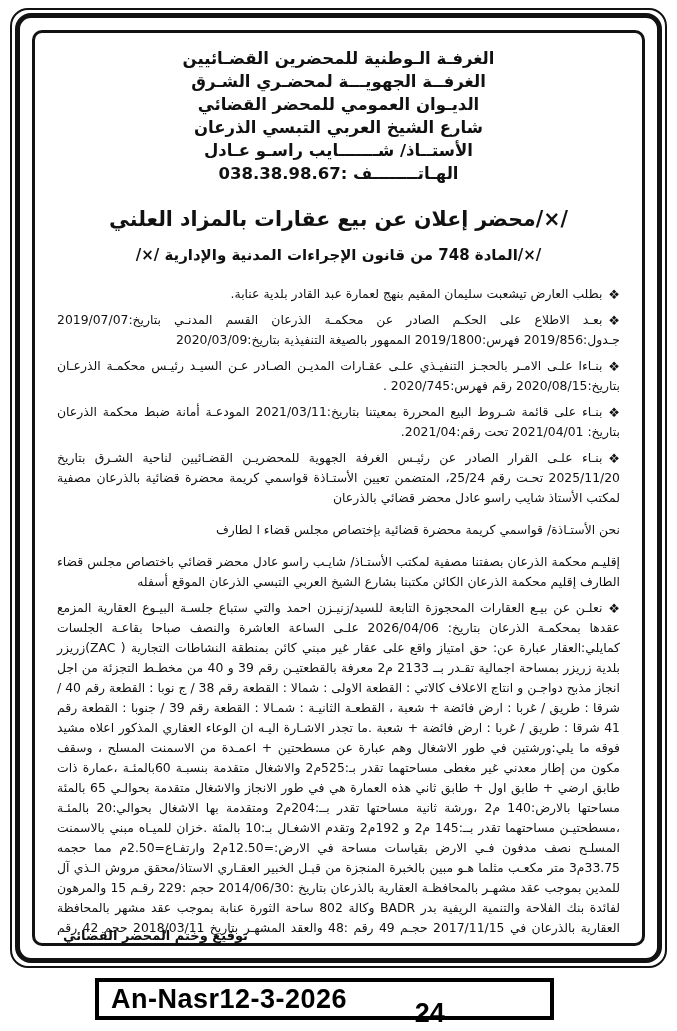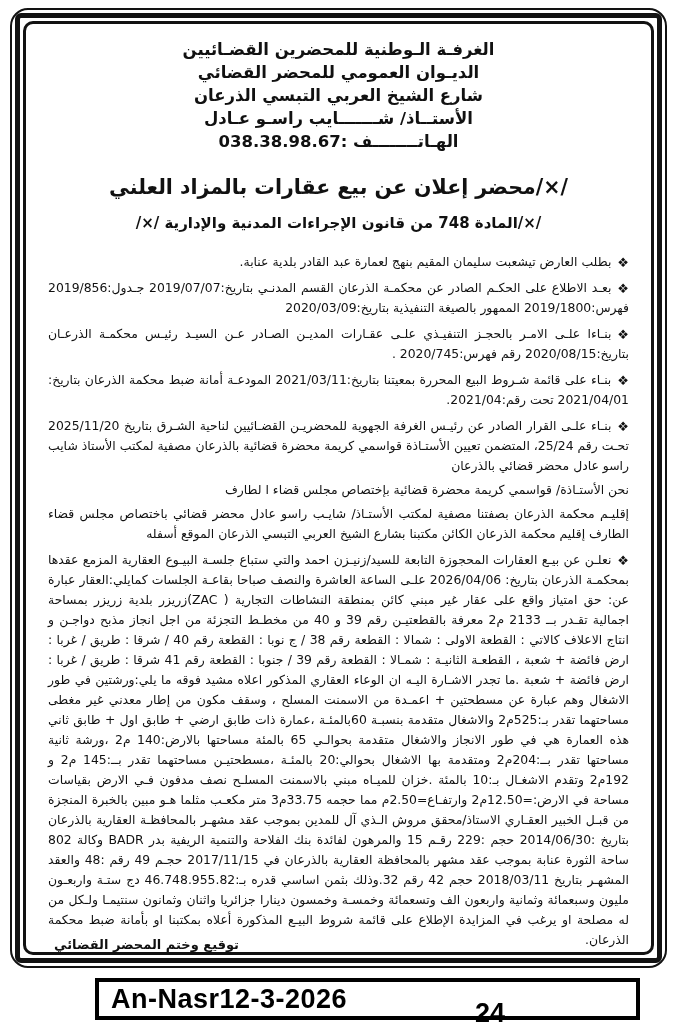--- a/index.html
+++ b/index.html
@@ -21,22 +21,22 @@
     margin: 8px 10px 0 10px;
     height: 960px;
     border: 2px solid #121212;
     border-radius: 18px;
     padding: 3px;
   }
   .frame-mid {
     box-sizing: border-box;
     height: 100%;
     border: 5px solid #121212;
-    border-radius: 6px;
-    padding: 3px;
+    border-radius: 16px;
+    padding: 12px;
   }
   .frame-inner {
     box-sizing: border-box;
     height: 100%;
     border: 3px solid #121212;
     border-radius: 10px;
     position: relative;
     overflow: hidden;
     direction: rtl;
     padding: 14px 22px 6px 22px;
@@ -62,40 +62,40 @@
     margin-top: 9px;
     margin-bottom: 20px;
   }
   .bullet, .plain-line {
     font-size: 12.4px;
     line-height: 20px;
     font-weight: normal;
     text-align: justify;
     margin-top: 6px;
   }
-  .plain-line { margin-top: 4px; }
+  .plain-line { margin-top: 12px; }
   .diamond {
     display: inline-block;
     font-size: 13px;
     margin-left: 6px;
     transform: translateY(1px);
   }
   .signature {
     position: absolute;
     left: 28px;
     bottom: 0;
     font-weight: bold;
     font-size: 13px;
   }
   .footer-bar {
     box-sizing: border-box;
     position: absolute;
     left: 95px;
     top: 978px;
-    width: 545px;
+    width: 459px;
     height: 42px;
     border: 4px solid #000000;
     background: #ffffff;
     direction: ltr;
     display: flex;
     align-items: center;
     font-family: "Liberation Sans", "DejaVu Sans", sans-serif;
     font-weight: bold;
     font-size: 27px;
     color: #000000;
@@ -105,20 +105,21 @@
 </style>
 </head>
 <body>
 
 <div class="frame-outer">
   <div class="frame-mid">
     <div class="frame-inner">
 
       <div class="office-header">
         <div>الغرفـة الـوطنية للمحضرين القضـائيين</div>
+        <div>الغرفــة الجهويـــة لمحضـري الشـرق</div>
         <div>الديـوان العمومي للمحضر القضائي</div>
         <div>شارع الشيخ العربي التبسي الذرعان</div>
         <div>الأستــاذ/ شـــــــايب راسـو عـادل</div>
         <div>الهـاتــــــــف :038.38.98.67</div>
       </div>
 
       <div class="doc-title">
         <div>/×/محضر إعلان عن  بيع عقارات بالمزاد العلني</div>
       </div>
 

